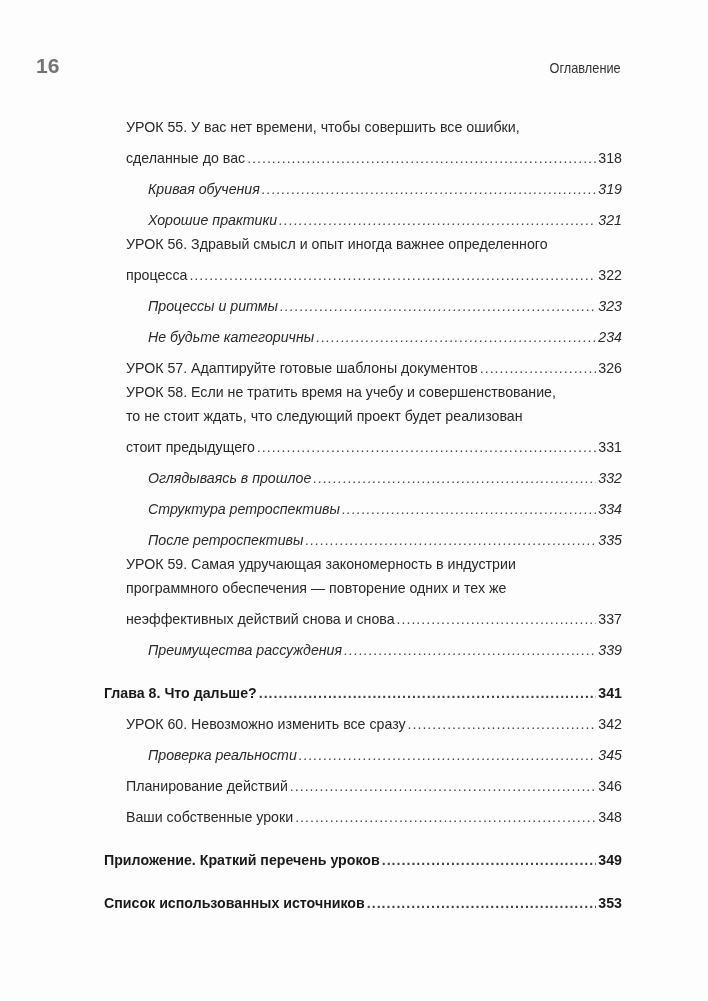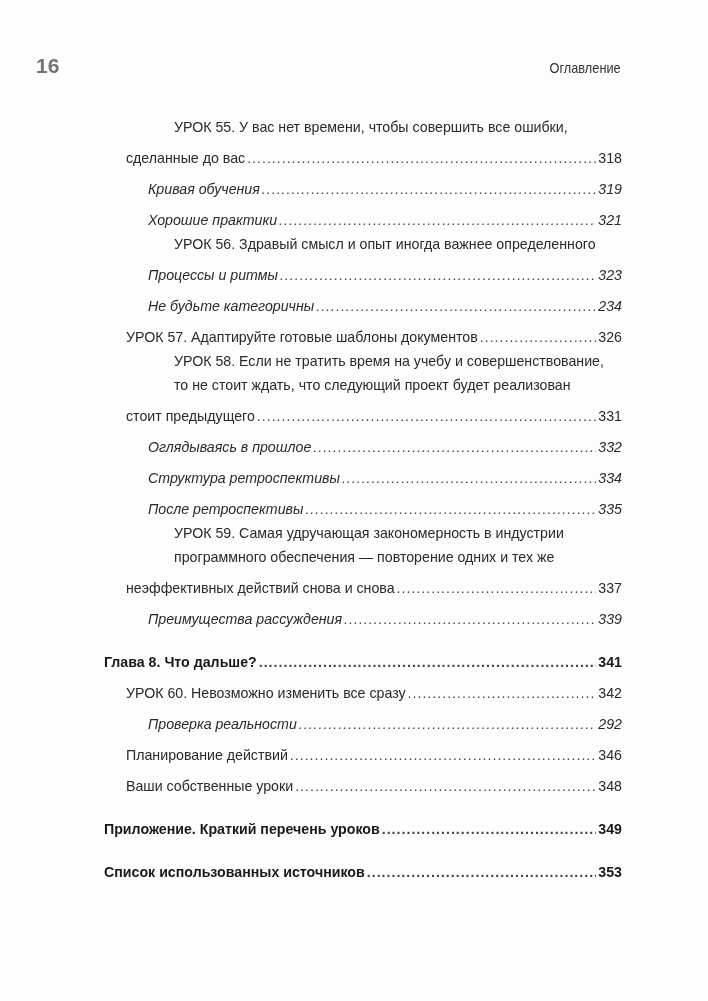--- a/index.html
+++ b/index.html
@@ -9,21 +9,21 @@
   }
   .page-num { position: absolute; left: 36px; top: 54px; font-size: 21px; font-weight: bold; color: #737373; }
   .running-head { position: absolute; right: 87px; top: 59px; font-size: 15px; color: #333; transform: scaleX(0.85); transform-origin: right; }
   .toc { position: absolute; left: 104px; top: 115px; width: 518px; font-size: 14.2px; line-height: 24px; }
   .entry { position: relative; }
   .entry.l0 { padding-left: 0; text-align: right; }
   .entry.l1 { padding-left: 22px; }
   .entry.l2 { padding-left: 44px; font-style: italic; }
   .entry.bold { font-weight: bold; color: #1a1a1a; }
   .entry.gap { margin-top: 12px; }
-  .lines div { white-space: nowrap; margin-left: 48px; }
+  .lines div { white-space: nowrap; }
   .last { display: flex; align-items: baseline; }
   .last .t { white-space: nowrap; margin-top: 7px; }
   .last .dots { flex: 1; overflow: hidden; white-space: nowrap; margin: 0 2px; letter-spacing: 1px; color: #444; }
   .last .dots::before { content: "....................................................................................................................................................................................................................................................................."; }
   .last .pg { white-space: nowrap; }
 </style>
 </head>
 <body>
 
 <div class="page-num">16</div>
@@ -53,20 +53,25 @@
       <div class="last">
         <span class="t">Хорошие практики</span>
         <span class="dots"></span>
         <span class="pg">321</span>
       </div>
     </div>
     <div class="entry l1">
       <div class="lines">
         <div>УРОК 56. Здравый смысл и опыт иногда важнее определенного</div>
       </div>
+      <div class="last">
+        <span class="t">процесса</span>
+        <span class="dots"></span>
+        <span class="pg">322</span>
+      </div>
     </div>
     <div class="entry l2">
       <div class="lines"></div>
       <div class="last">
         <span class="t">Процессы и ритмы</span>
         <span class="dots"></span>
         <span class="pg">323</span>
       </div>
     </div>
     <div class="entry l2">
@@ -153,21 +158,21 @@
         <span class="t">УРОК 60. Невозможно изменить все сразу</span>
         <span class="dots"></span>
         <span class="pg">342</span>
       </div>
     </div>
     <div class="entry l2">
       <div class="lines"></div>
       <div class="last">
         <span class="t">Проверка реальности</span>
         <span class="dots"></span>
-        <span class="pg">292</span>
+        <span class="pg">345</span>
       </div>
     </div>
     <div class="entry l1">
       <div class="lines"></div>
       <div class="last">
         <span class="t">Планирование действий</span>
         <span class="dots"></span>
         <span class="pg">346</span>
       </div>
     </div>

